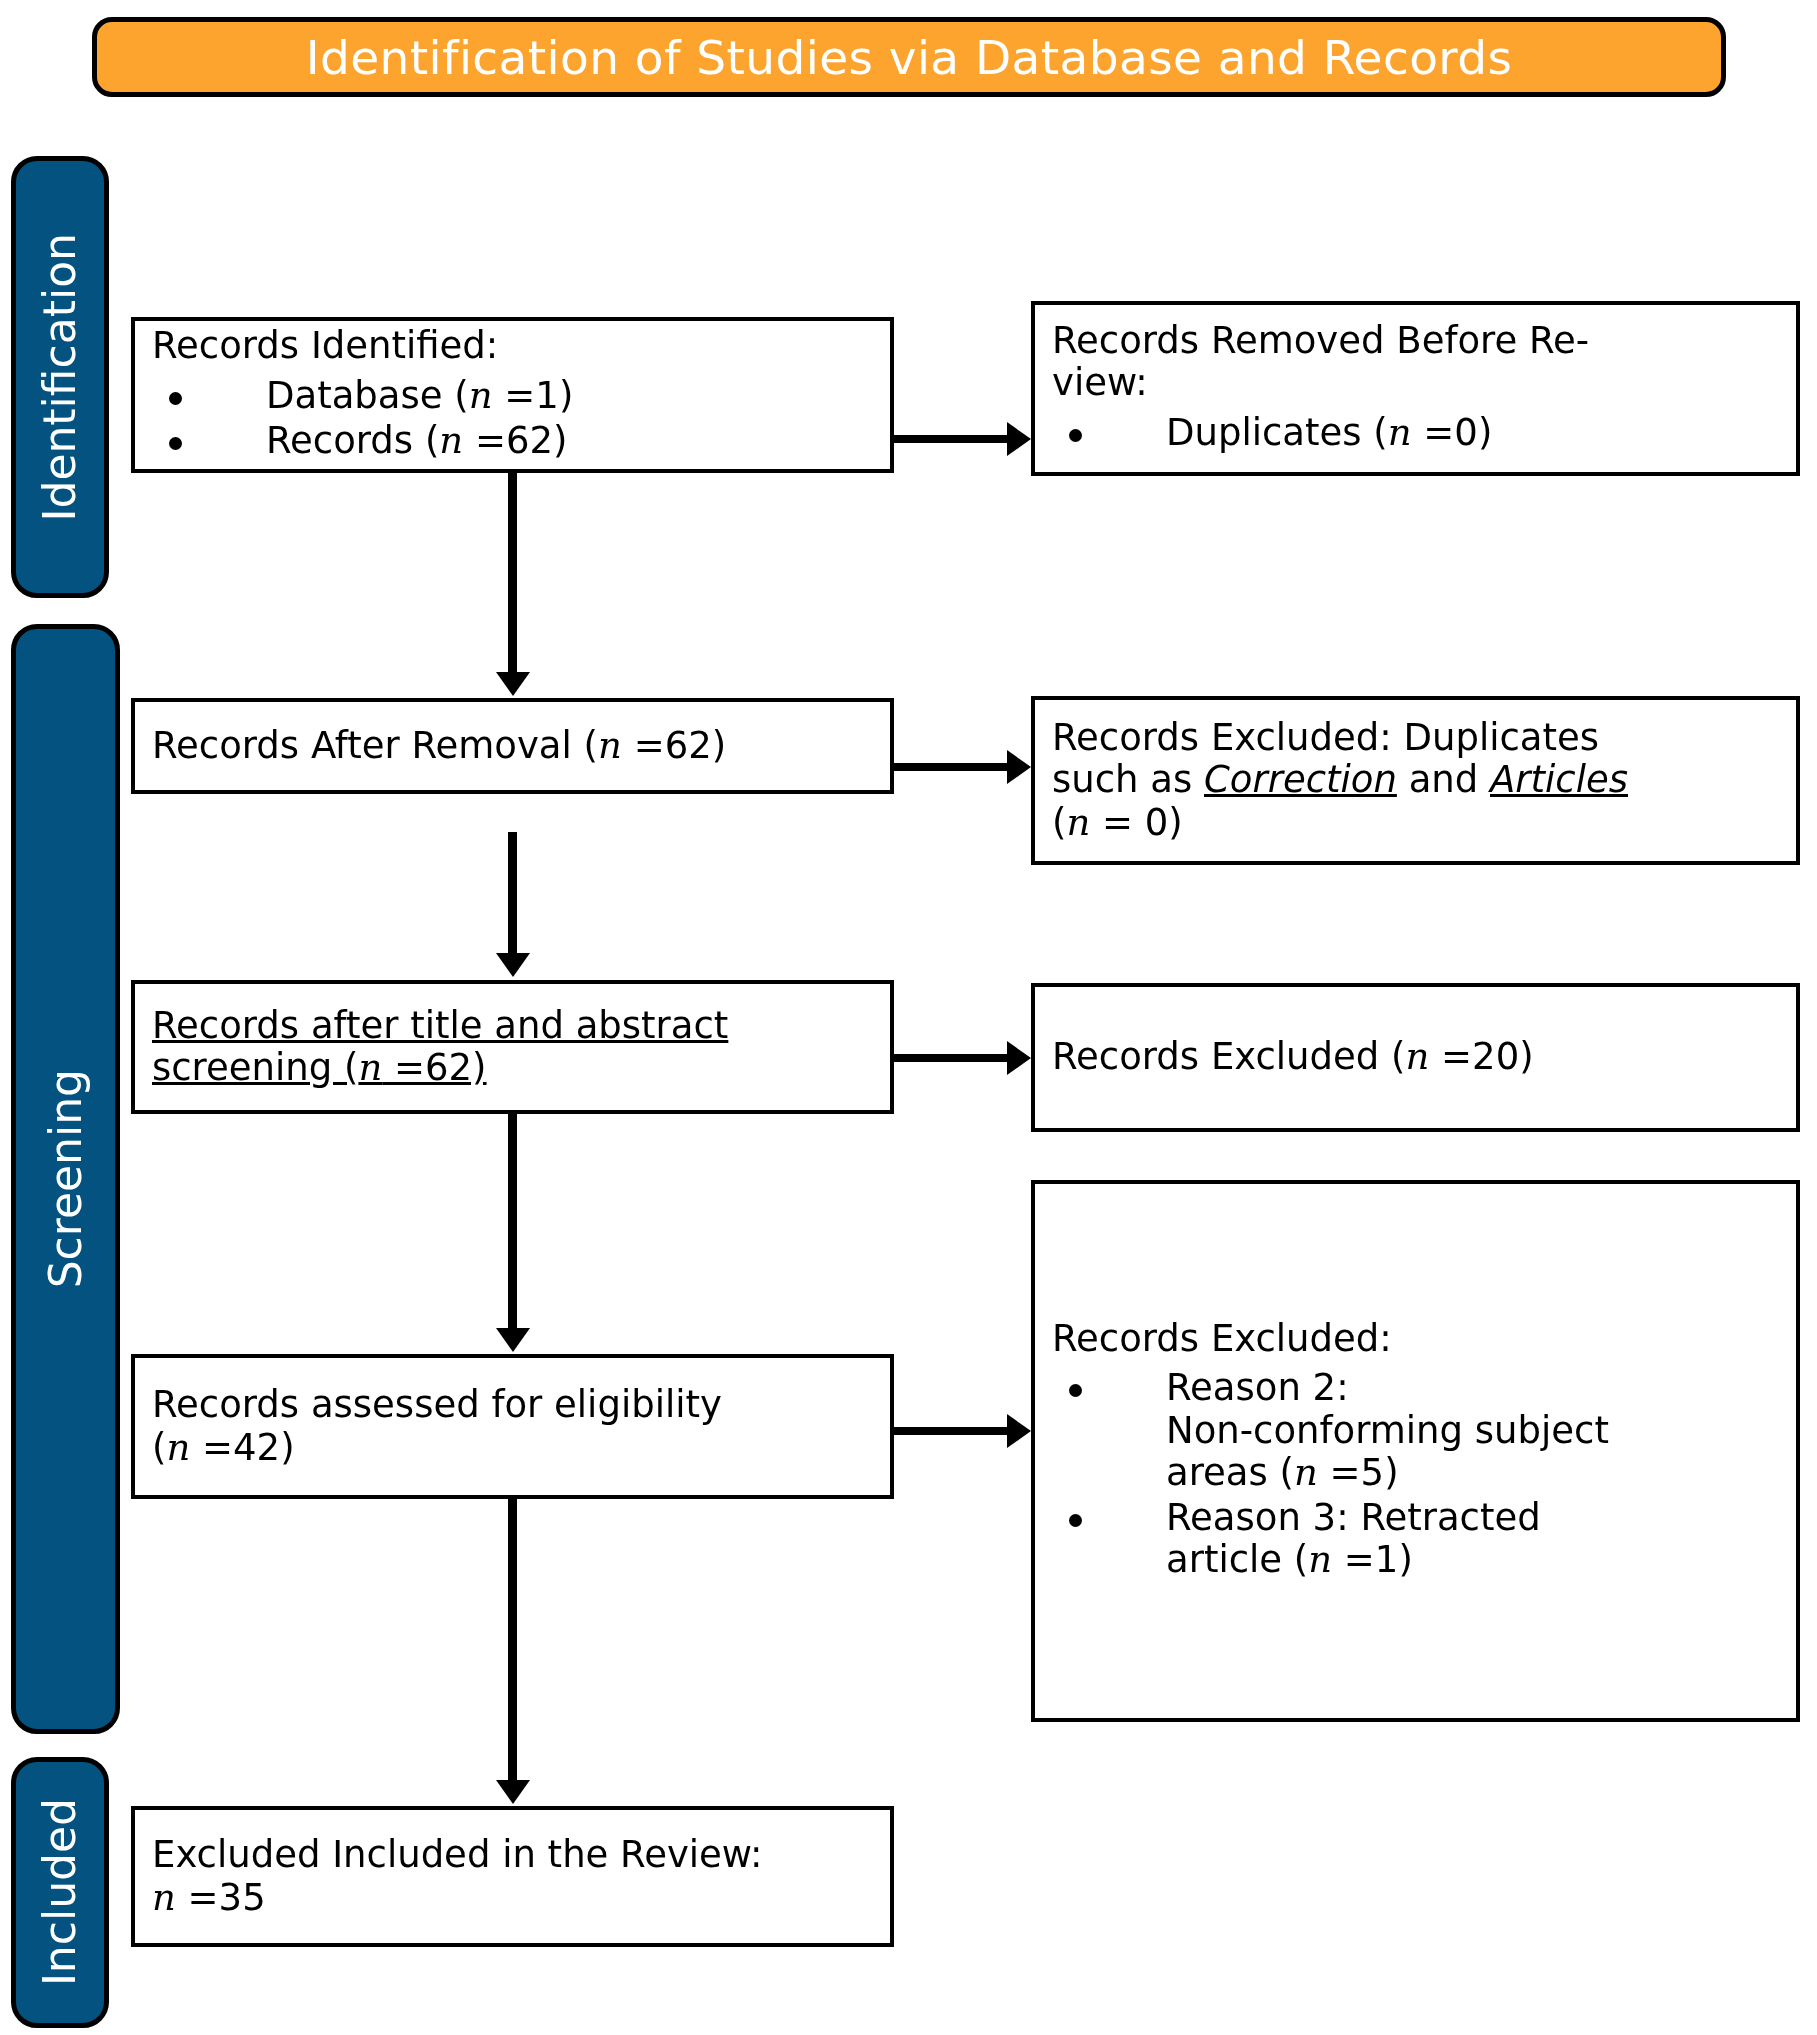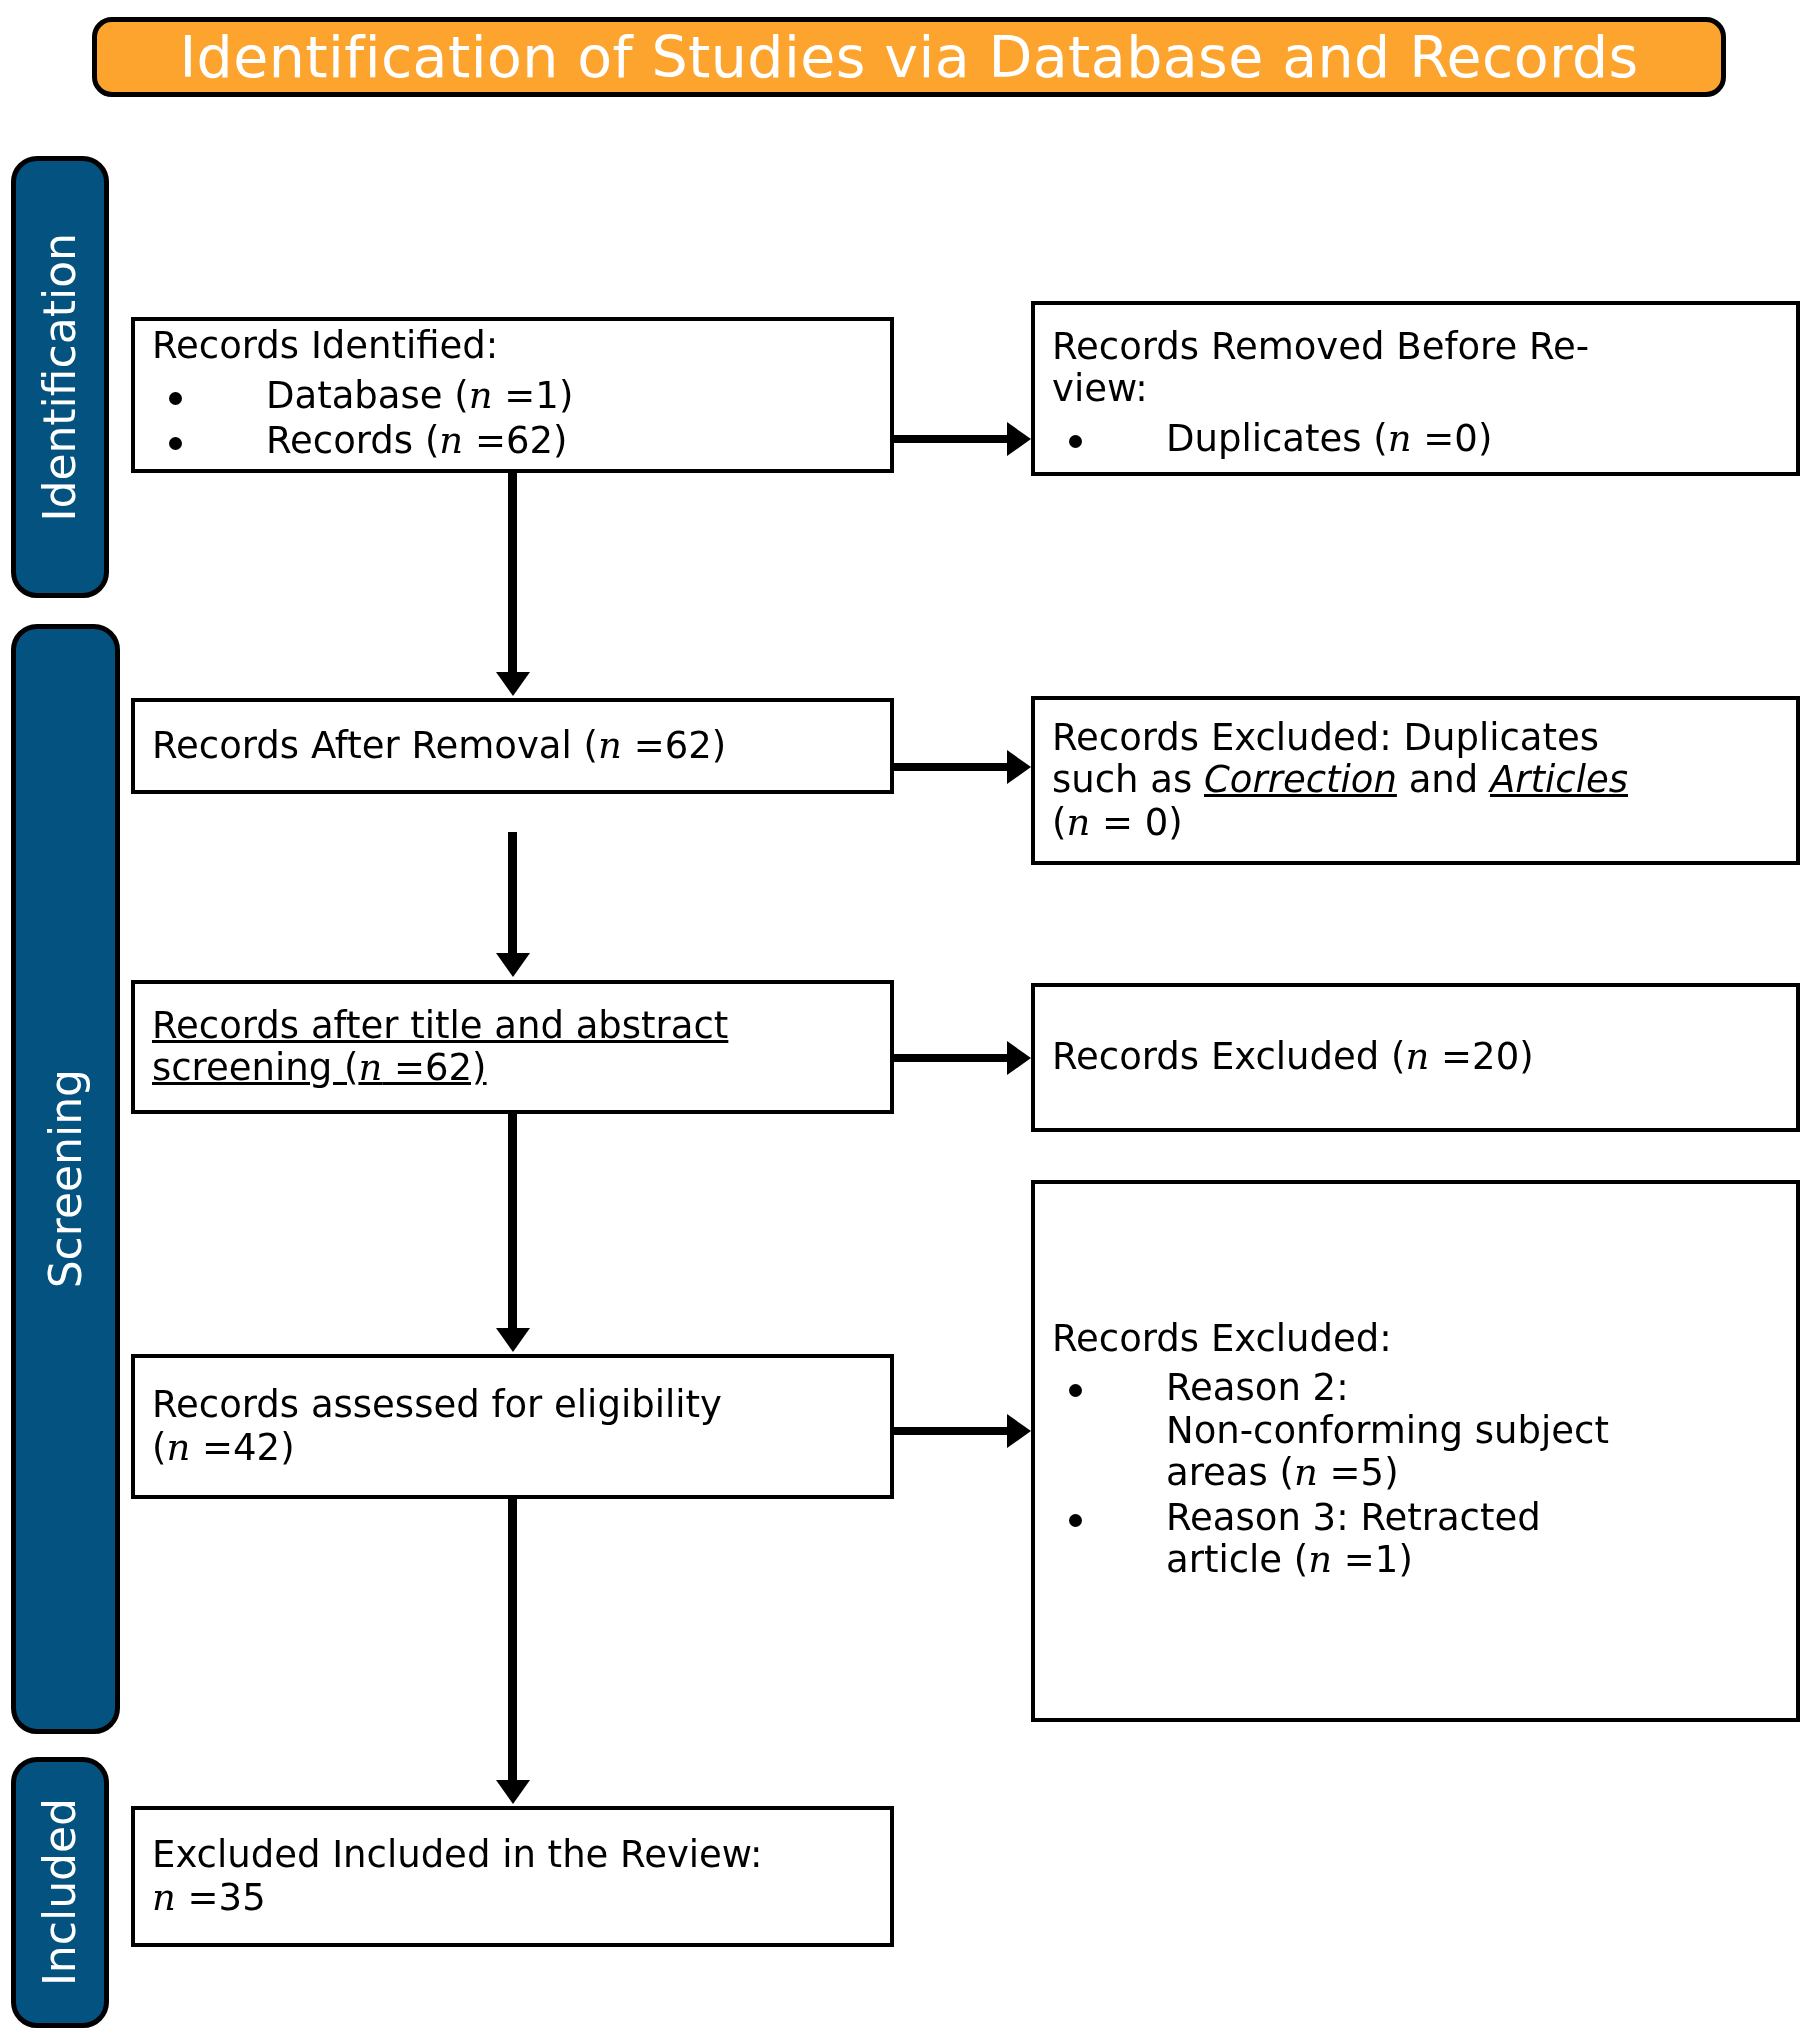--- a/index.html
+++ b/index.html
@@ -26,21 +26,21 @@
     background: #FDA42F;
     border: 5.3px solid #000000;
     border-radius: 20px;
     box-sizing: border-box;
     display: flex;
     align-items: center;
     justify-content: center;
   }
   .header-title {
     color: #ffffff;
-    font-size: 57px;
+    font-size: 47px;
     letter-spacing: 0.4px;
     white-space: nowrap;
     font-family: "DejaVu Sans", sans-serif;
   }
 
   
   .stage {
     position: absolute;
     background: #03527F;
     border: 5.3px solid #000000;
@@ -61,21 +61,21 @@
   #stage-identification { left: 10.7px; top: 156px;  width: 98px; height: 442px; }
   #stage-screening      { left: 10.7px; top: 624px;  width: 109px; height: 1110px; }
   #stage-included       { left: 10.7px; top: 1757px; width: 98px; height: 271px; }
 
   
   .flow-box {
     position: absolute;
     background: #ffffff;
     border: 4.6px solid #000000;
     box-sizing: border-box;
-    padding: 9px 17px;
+    padding: 15px 17px;
     display: flex;
     flex-direction: column;
     justify-content: center;
   }
   .box-text {
     font-size: 37px;
     line-height: 1.14;
     color: #000000;
     font-family: "DejaVu Sans", sans-serif;
   }

